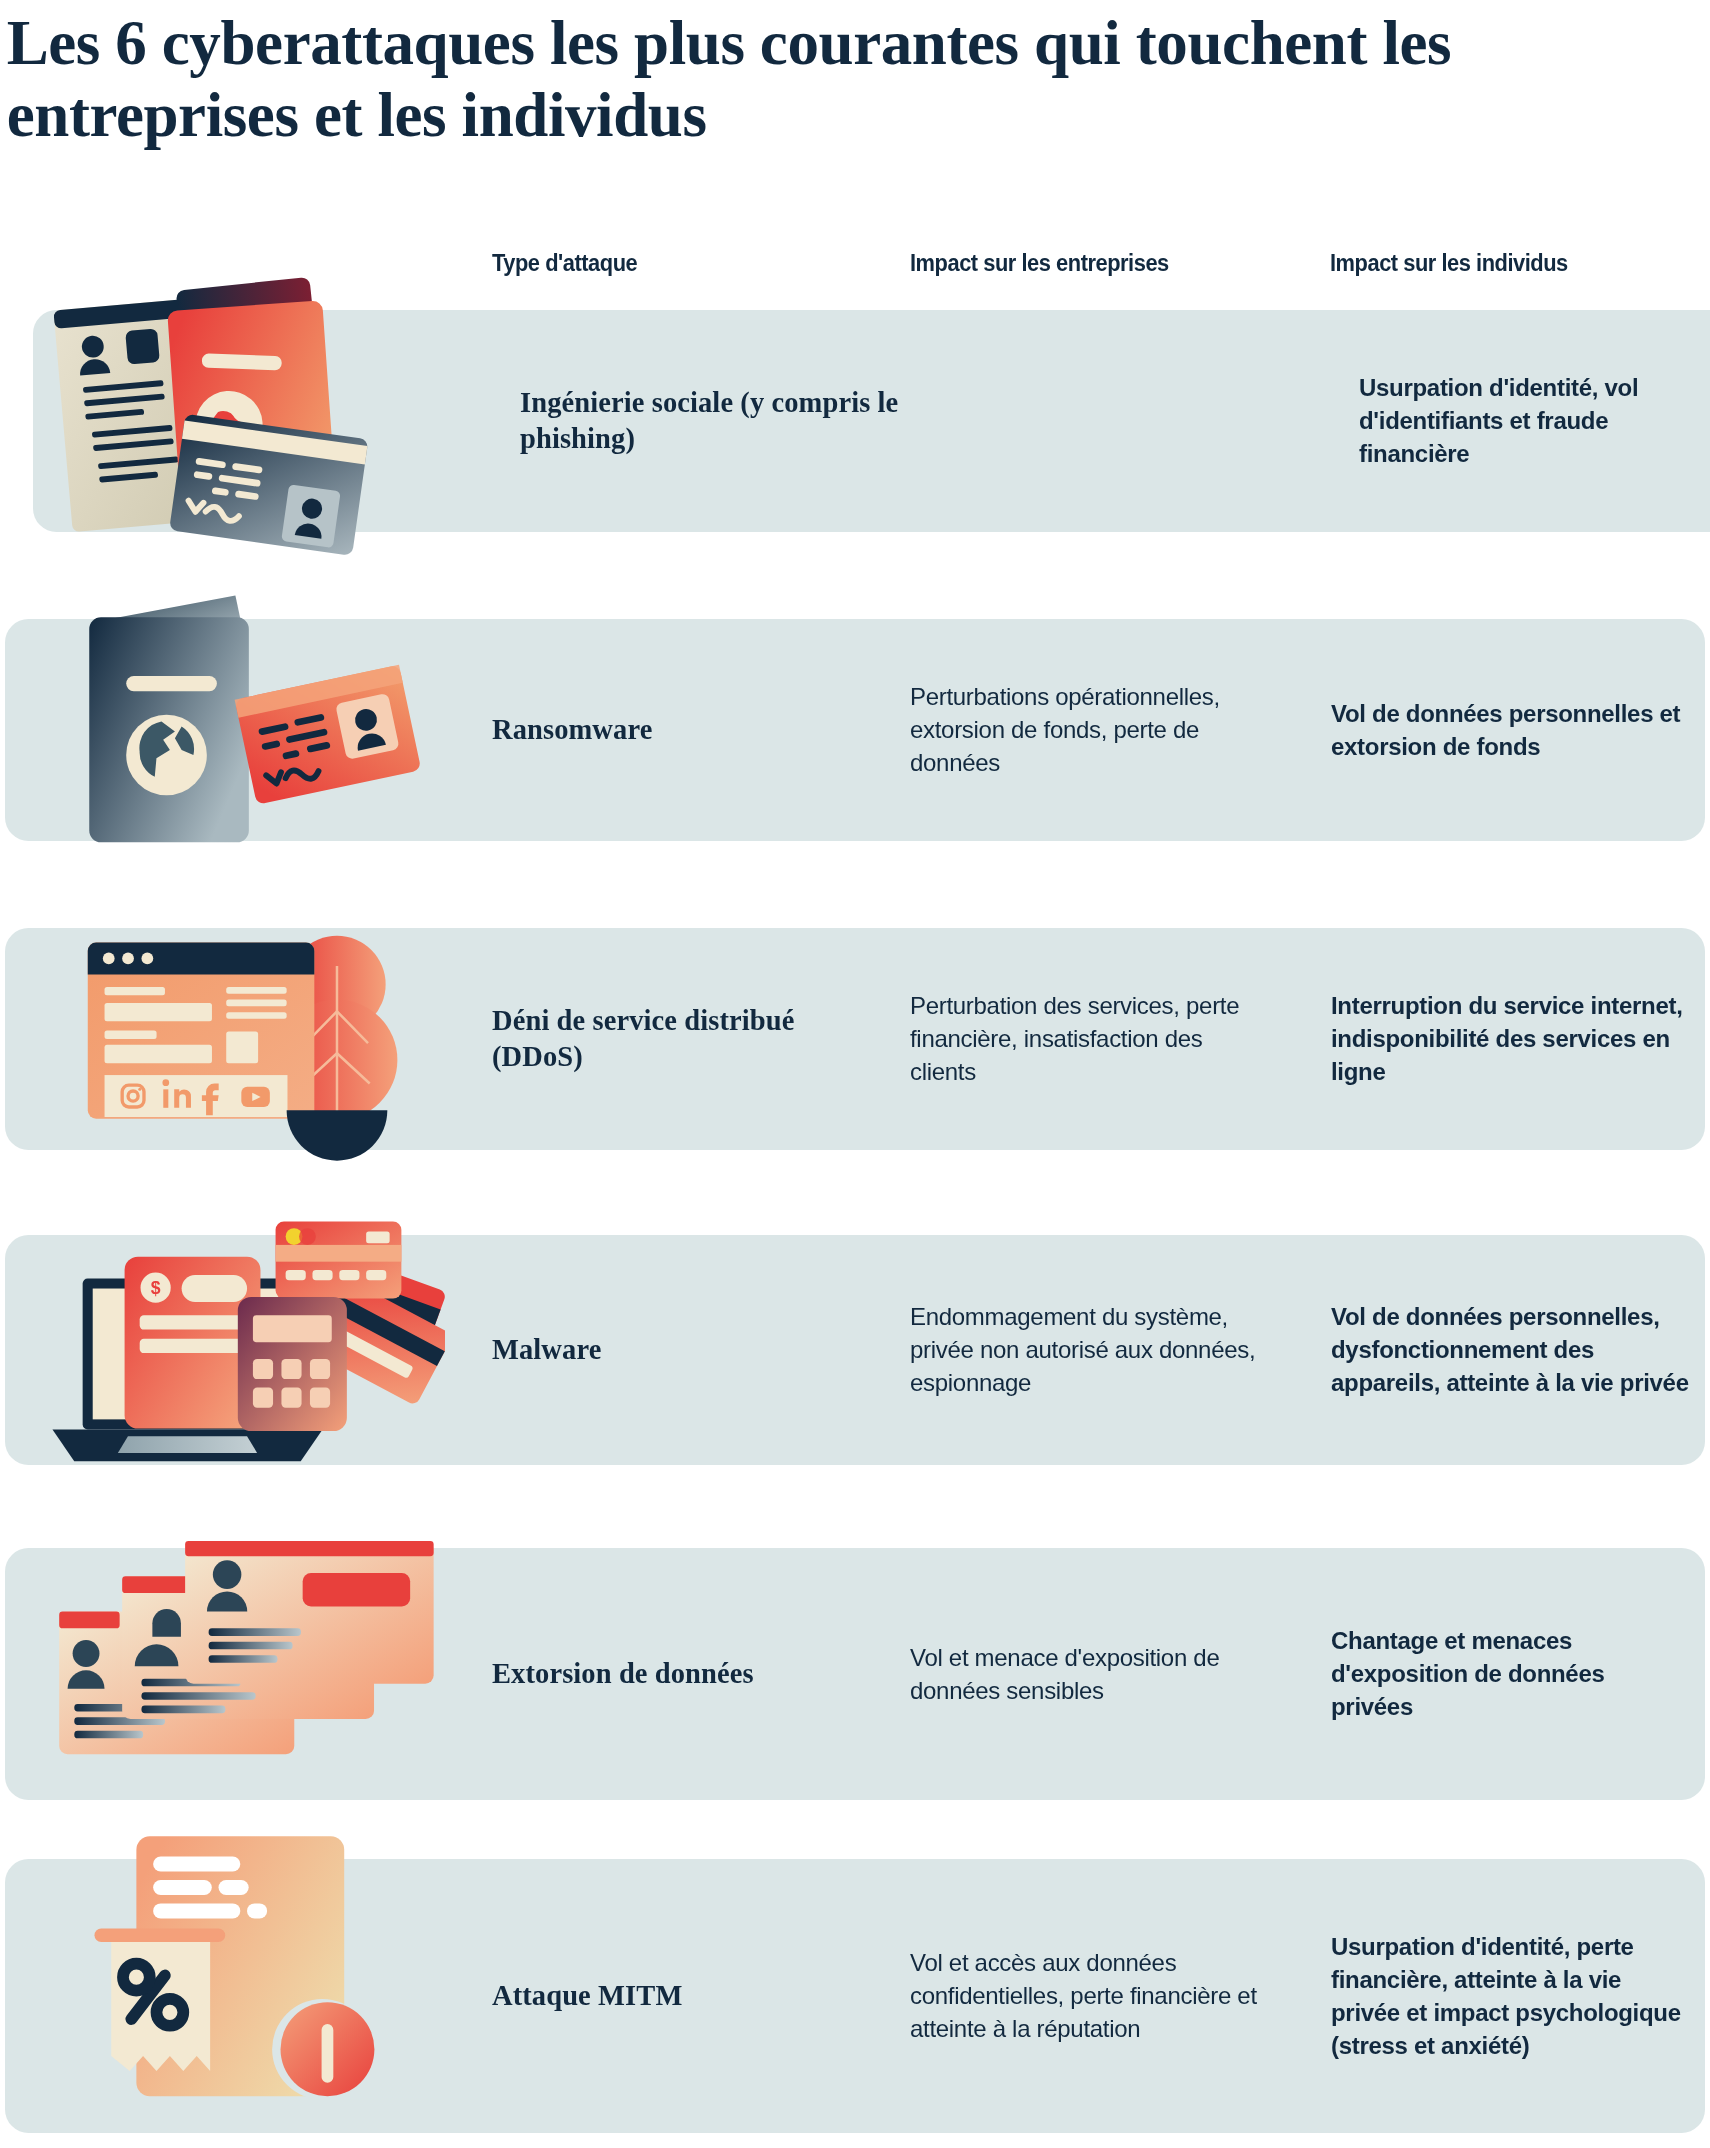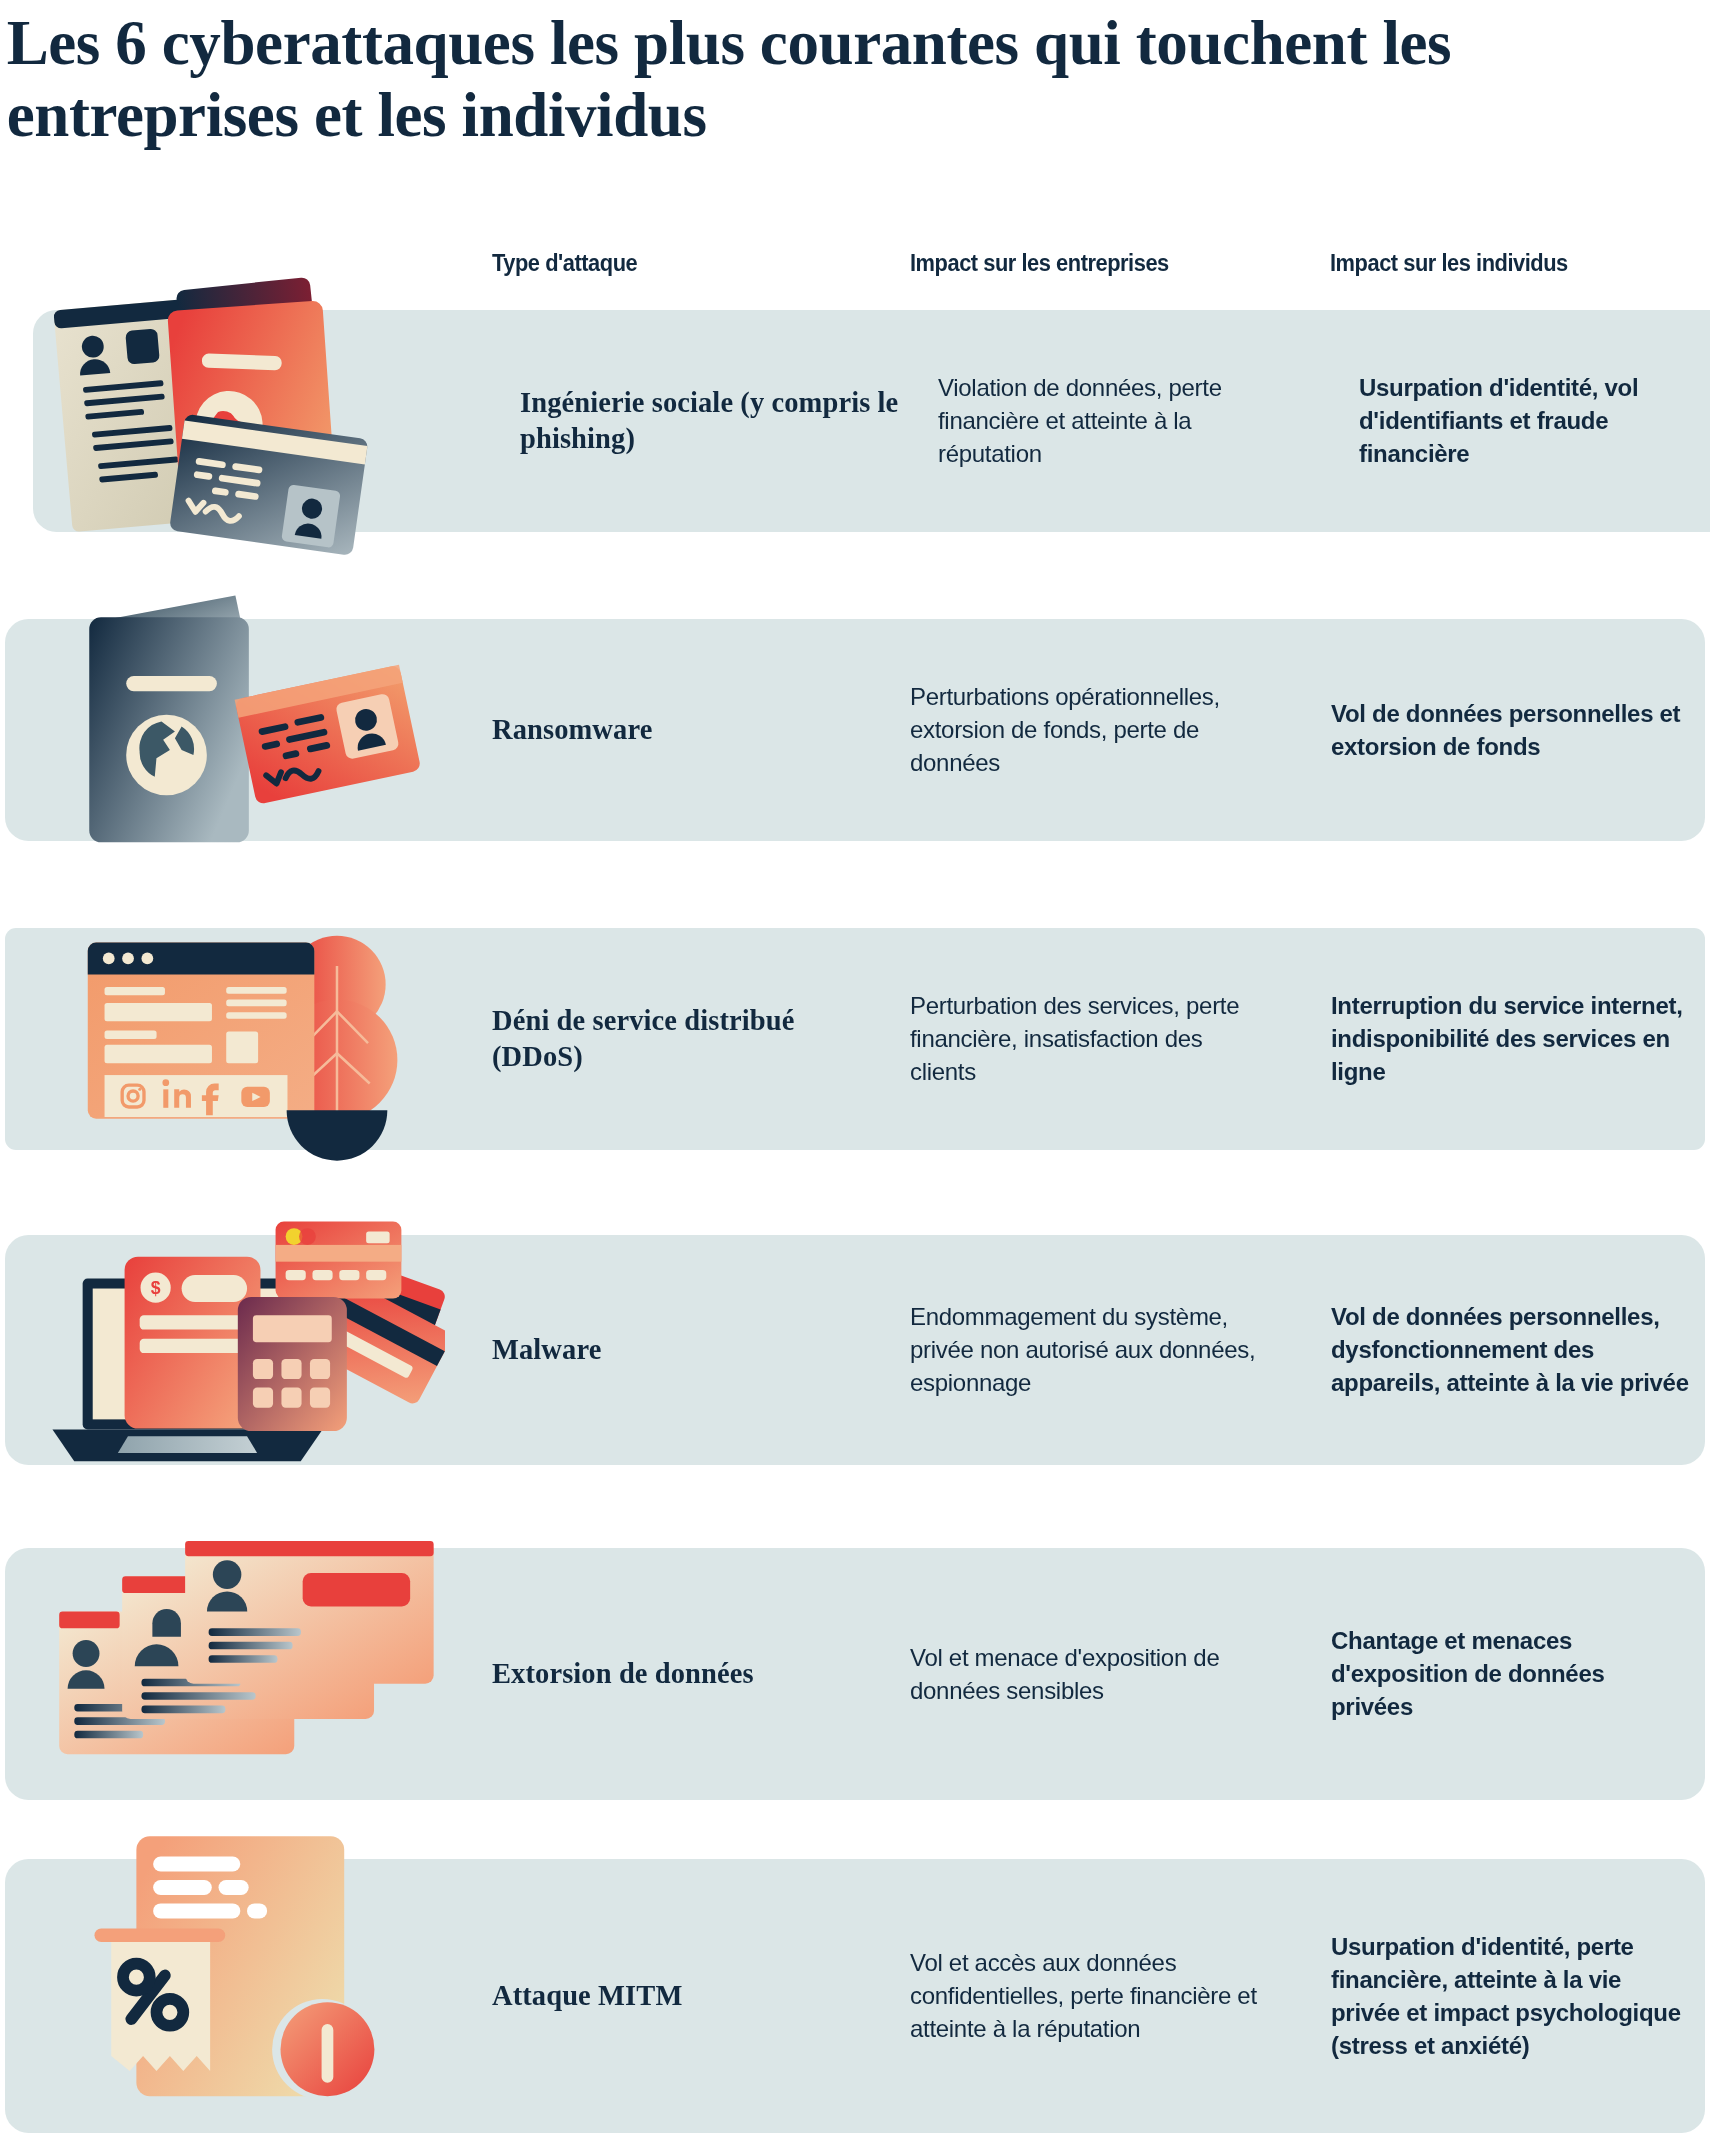--- a/index.html
+++ b/index.html
@@ -56,21 +56,21 @@
   
   .row {
     position: absolute;
     left: 5px;
     width: 1700px;
     background: #dbe6e7;
     border-radius: 23.5px;
   }
   .row-1 { top: 310px;  height: 222px; margin-left: 28px; }
   .row-2 { top: 619px;  height: 222px; }
-  .row-3 { top: 928px; height: 222px; border-radius: 11px; }
+  .row-3 { top: 928px; height: 222px; }
   .row-4 { top: 1235px; height: 230px; }
   .row-5 { top: 1548px; height: 252px; }
   .row-6 { top: 1859px; height: 274px; }
 
   
   .cell {
     position: absolute;
     color: #12293f;
   }
   .cell-type {
@@ -126,21 +126,20 @@
 <div id="title">Les 6 cyberattaques les plus courantes qui touchent les entreprises et les individus</div>
 
 <div id="col-headers">
   <div class="col-head" id="head-type">Type d'attaque</div>
   <div class="col-head" id="head-biz">Impact sur les entreprises</div>
   <div class="col-head" id="head-indiv">Impact sur les individus</div>
 </div>
 
 <div class="row row-1">
   <div class="cell cell-type vcenter">Ingénierie sociale (y compris le phishing)</div>
-  <div class="cell cell-biz vcenter">Violation de données, perte financière et atteinte à la réputation</div>
   <div class="cell cell-indiv vcenter">Usurpation d'identité, vol d'identifiants et fraude financière</div>
 </div>
 
 <div class="row row-2">
   <div class="cell cell-type vcenter">Ransomware</div>
   <div class="cell cell-biz vcenter">Perturbations opérationnelles, extorsion de fonds, perte de données</div>
   <div class="cell cell-indiv vcenter">Vol de données personnelles et extorsion de fonds</div>
 </div>
 
 <div class="row row-3">

